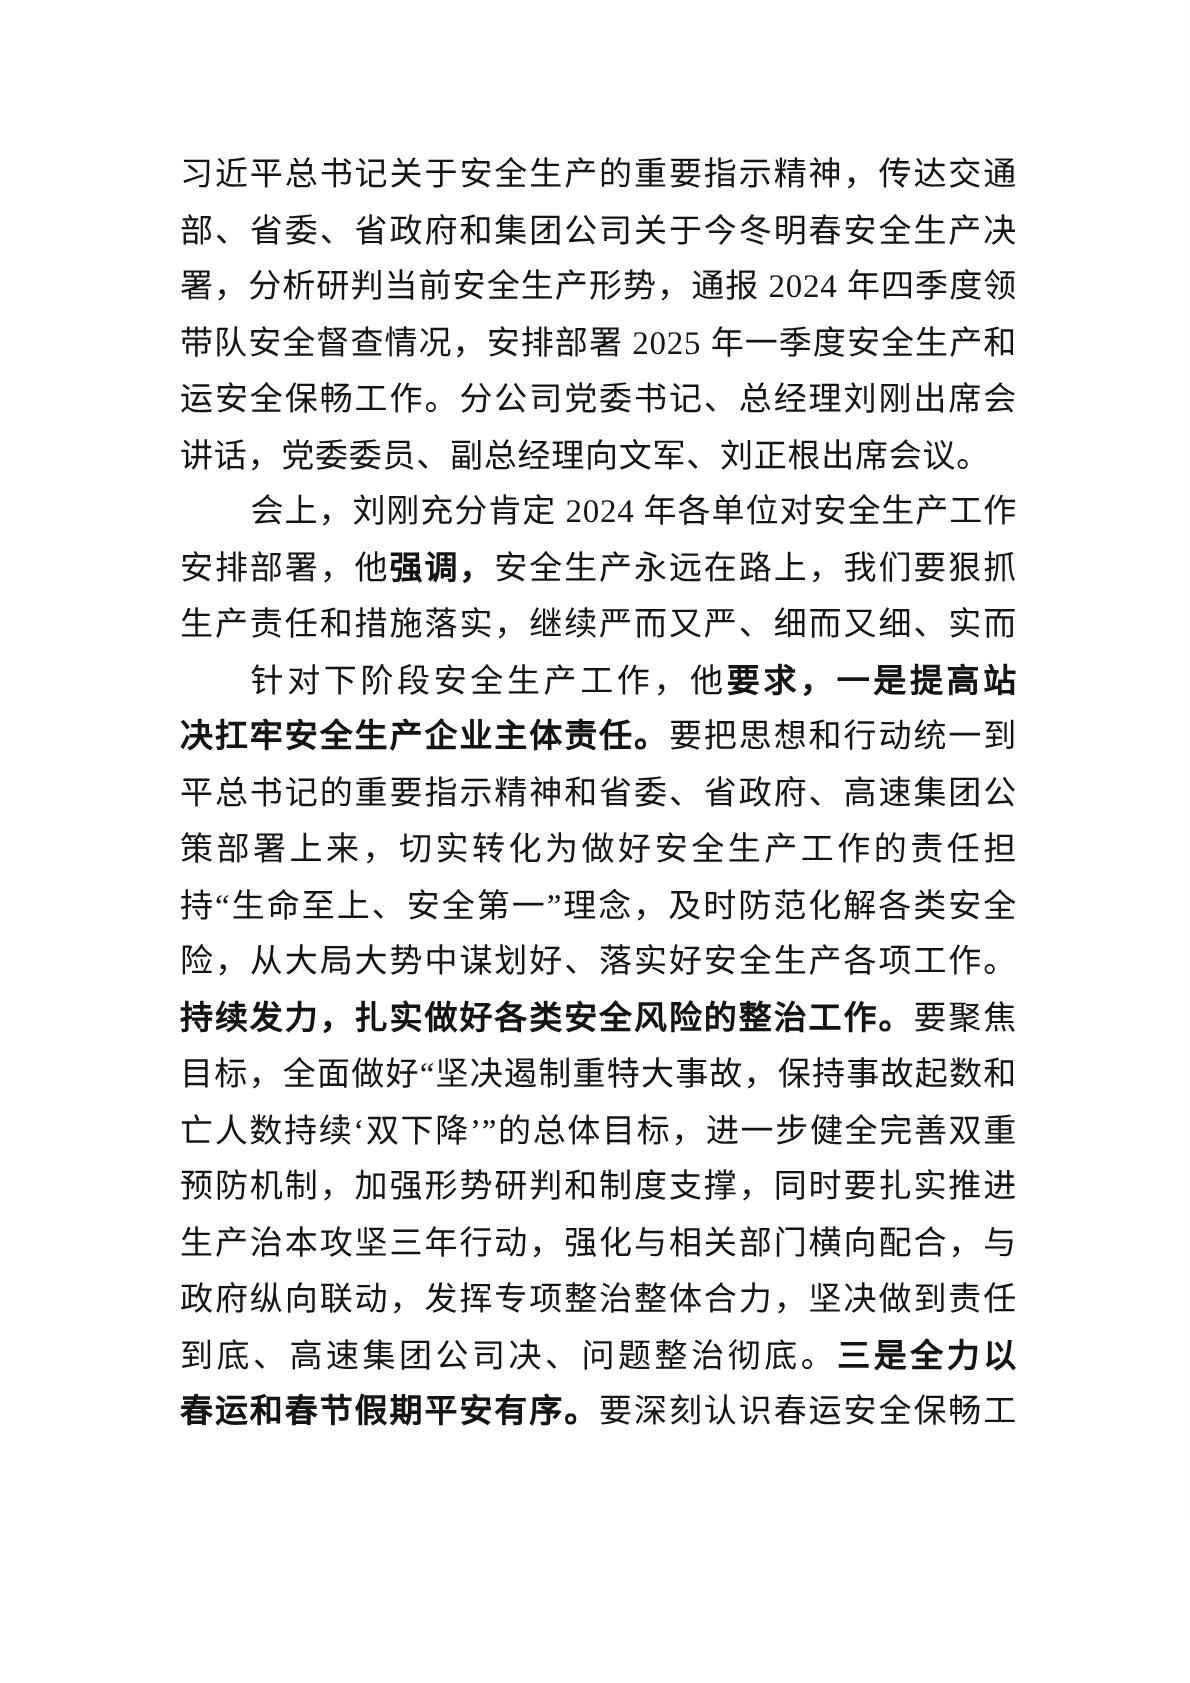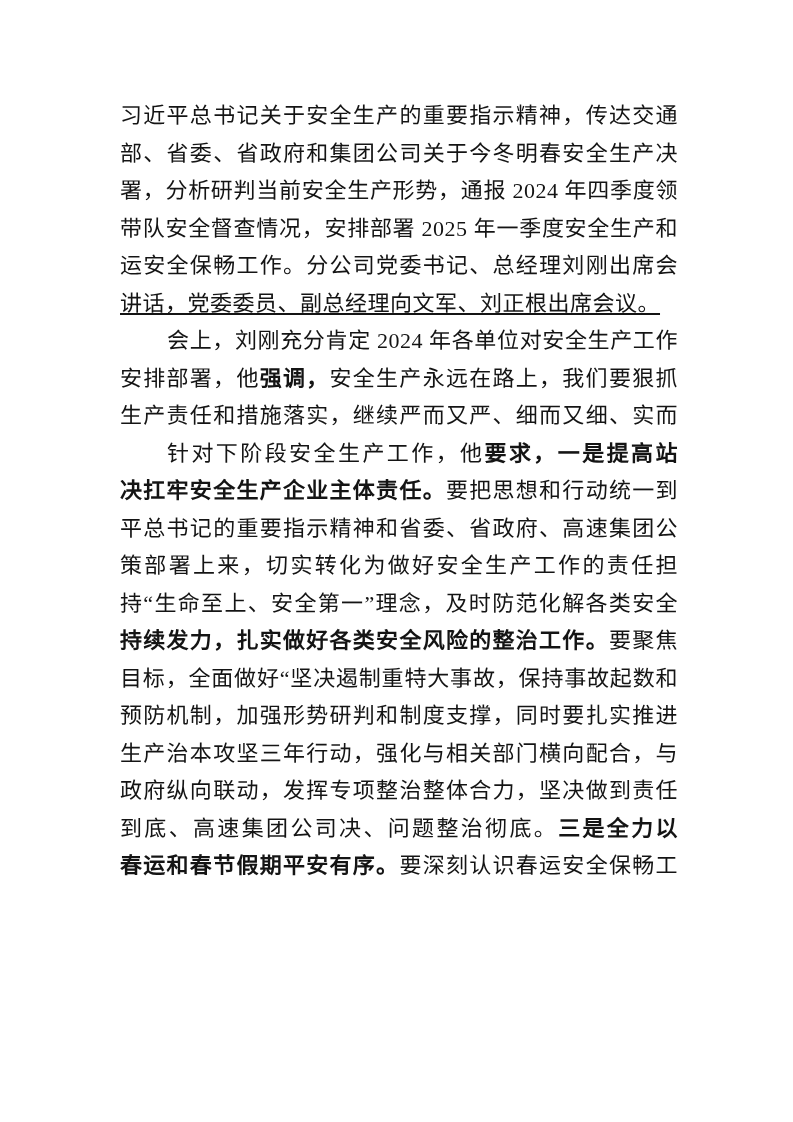--- a/index.html
+++ b/index.html
@@ -25,21 +25,21 @@
   .para { margin: 0; padding: 0; }
   .line {
     height: 37.5px;
     line-height: 37.5px;
     overflow: hidden;
   }
   .fill {
     text-align: justify;
     text-align-last: justify;
   }
-  .short { text-align: left; text-decoration: underline; }
+  .short { text-align: left; }
   .indent { padding-left: 47px; }
   .b { font-weight: 700; }
 </style>
 </head>
 <body>
 
 <div class="page">
   <div class="text-block">
 
     <div class="para">
@@ -56,22 +56,24 @@
       <div class="line fill"><span>安排部署，他</span><span class="b">强调，</span><span>安全生产永远在路上，我们要狠抓安全</span></div>
       <div class="line fill"><span>生产责任和措施落实，继续严而又严、细而又细、实而又实</span></div>
     </div>
 
     <div class="para">
       <div class="line fill indent"><span>针对下阶段安全生产工作，他</span><span class="b">要求，一是提高站位，坚</span></div>
       <div class="line fill"><span class="b">决扛牢安全生产企业主体责任。</span><span>要把思想和行动统一到习近</span></div>
       <div class="line fill"><span>平总书记的重要指示精神和省委、省政府、高速集团公司决</span></div>
       <div class="line fill"><span>策部署上来，切实转化为做好安全生产工作的责任担当，坚</span></div>
       <div class="line fill"><span>持“生命至上、安全第一”理念，及时防范化解各类安全风</span></div>
+      <div class="line fill"><span>险，从大局大势中谋划好、落实好安全生产各项工作。</span></div>
       <div class="line fill"><span class="b">持续发力，扎实做好各类安全风险的整治工作。</span><span>要聚焦一个</span></div>
       <div class="line fill"><span>目标，全面做好“坚决遏制重特大事故，保持事故起数和死</span></div>
+      <div class="line fill"><span>亡人数持续‘双下降’”的总体目标，进一步健全完善双重</span></div>
       <div class="line fill"><span>预防机制，加强形势研判和制度支撑，同时要扎实推进安全</span></div>
       <div class="line fill"><span>生产治本攻坚三年行动，强化与相关部门横向配合，与属地</span></div>
       <div class="line fill"><span>政府纵向联动，发挥专项整治整体合力，坚决做到责任落实</span></div>
       <div class="line fill"><span>到底、高速集团公司决、问题整治彻底。</span><span class="b">三是全力以赴，确保</span></div>
       <div class="line fill"><span class="b">春运和春节假期平安有序。</span><span>要深刻认识春运安全保畅工作的</span></div>
     </div>
 
   </div>
 </div>
 

